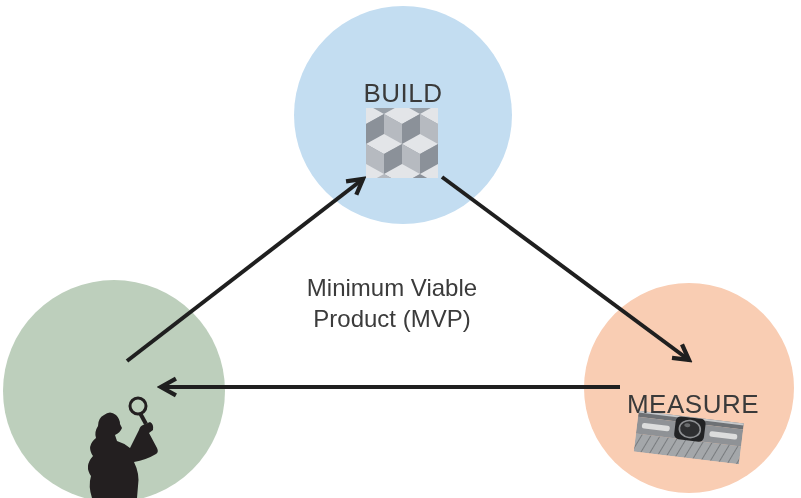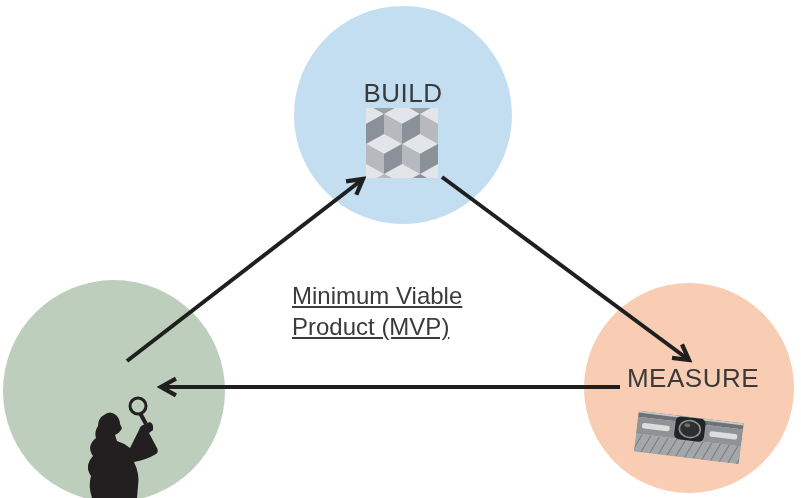--- a/index.html
+++ b/index.html
@@ -11,24 +11,24 @@
   .circle{position:absolute;border-radius:50%;}
   .circle.build{left:294px;top:6px;width:218px;height:218px;background:#c3ddf1;}
   .circle.learn{left:3px;top:280px;width:222px;height:222px;background:#bdcfbc;}
   .circle.measure{left:584px;top:283px;width:210px;height:210px;background:#f9cdb3;}
   .node-label{
     position:absolute;text-align:center;color:#3a3a3a;
     font-size:26px;line-height:28px;letter-spacing:0.5px;white-space:nowrap;
   }
   .label-build{left:294px;top:79px;width:218px;}
   .label-learn{left:2px;top:371px;width:218px;}
-  .label-measure{left:584px;top:364px;width:218px;}
+  .label-measure{left:584px;top:390px;width:218px;}
   .center-label{
-    position:absolute;left:292px;top:280px;width:200px;
-    color:#3b3b3b;font-size:24px;line-height:31px;text-decoration:underline;
+    position:absolute;left:292px;top:272px;width:200px;
+    text-align:center;color:#3b3b3b;font-size:24px;line-height:31px;
   }
   .arrows{position:absolute;left:0;top:0;width:801px;height:498px;pointer-events:none;}
   .icon-cubes{position:absolute;left:366px;top:108px;}
   .icon-level{position:absolute;left:636px;top:414px;transform:rotate(7deg);}
   .icon-woman{position:absolute;left:60px;top:386px;}
 </style>
 </head>
 <body>
 
 <div class="diagram">

